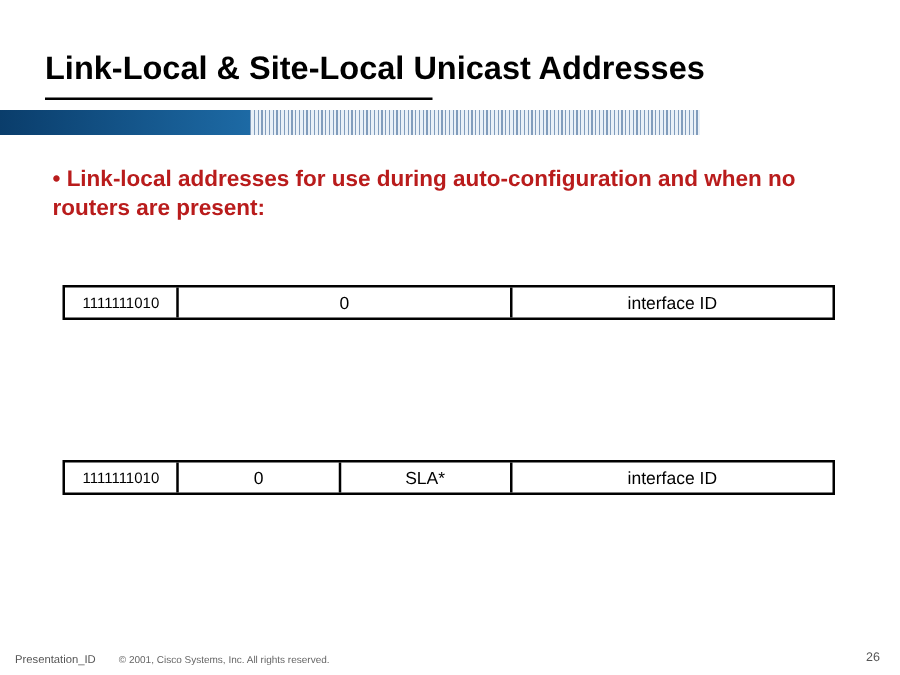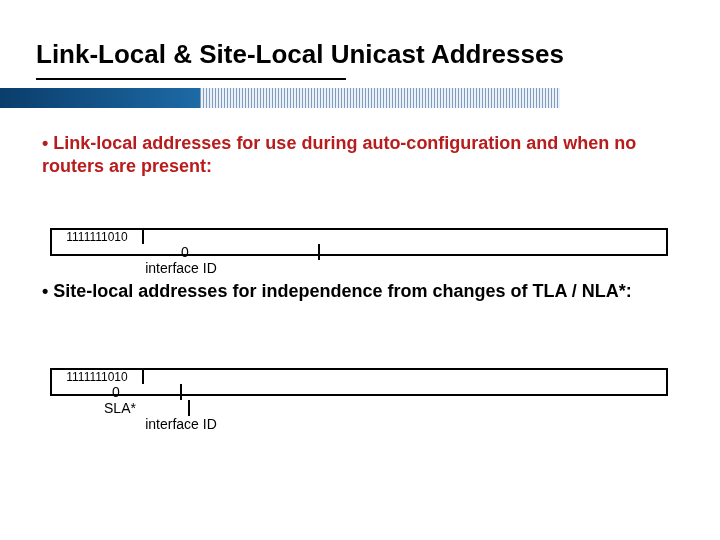--- a/index.html
+++ b/index.html
@@ -35,21 +35,21 @@
   .logo-bars span:nth-child(4){ left:9px; height:16px; }
   .logo-bars span:nth-child(5){ left:12px; height:14px; }
   .logo-bars span:nth-child(6){ left:15px; height:10px; }
   .logo-bars span:nth-child(7){ left:18px; height:14px; }
   .logo-bars span:nth-child(8){ left:21px; height:16px; }
   .logo-bars span:nth-child(9){ left:24px; height:14px; }
   .logo-bars span:nth-child(10){ left:27px; height:10px; }
   .logo-text { position: absolute; left: 34px; top: 2px; font-size: 14px; font-weight: bold; color:#2a2a2a; letter-spacing: 0.5px; }
   .body { position: absolute; left: 42px; top: 132px; width: 636px; }
   .bullet { font-size: 18px; font-weight: bold; color: #b91c1c; line-height: 1.3; margin-bottom: 6px; }
-  .diagram { position: absolute; display: flex; border: 2px solid #000; flex-direction: column; }
+  .diagram { position: absolute; display: flex; border: 2px solid #000; }
   .dia1 { left: 50px; top: 228px; width: 618px; height: 28px; }
   .dia2 { left: 50px; top: 368px; width: 618px; height: 28px; }
   .cell { border-right: 2px solid #000; display: flex; align-items: center; justify-content: center; font-size: 14px; color:#000; }
   .cell:last-child { border-right: none; }
   .dia1 .c1 { width: 92px; font-size: 12px; }
   .dia1 .c2 { width: 268px; }
   .dia1 .c3 { width: 258px; }
   .dia2 .c1 { width: 92px; font-size: 12px; }
   .dia2 .c2 { width: 130px; }
   .dia2 .c3 { width: 138px; }
@@ -77,23 +77,27 @@
   <div class="body">
     <div class="bullet">• Link-local addresses for use during auto-configuration and when no routers are present:</div>
   </div>
 
   <div class="diagram dia1">
     <div class="cell c1">1111111010</div>
     <div class="cell c2">0</div>
     <div class="cell c3">interface ID</div>
   </div>
 
-  <div class="bullet2">• Site-local addresses for independence from changes of TLA / NLA*:</div>
 
   <div class="diagram dia2">
     <div class="cell c1">1111111010</div>
     <div class="cell c2">0</div>
     <div class="cell c3">SLA*</div>
     <div class="cell c4">interface ID</div>
   </div>
 
+  <div class="footer">
+    <div class="footer-left">Presentation_ID</div>
+    <div class="footer-copy">© 2001, Cisco Systems, Inc. All rights reserved.</div>
+    <div class="footer-page">26</div>
+  </div>
 
 </div>
 
 </body></html>

